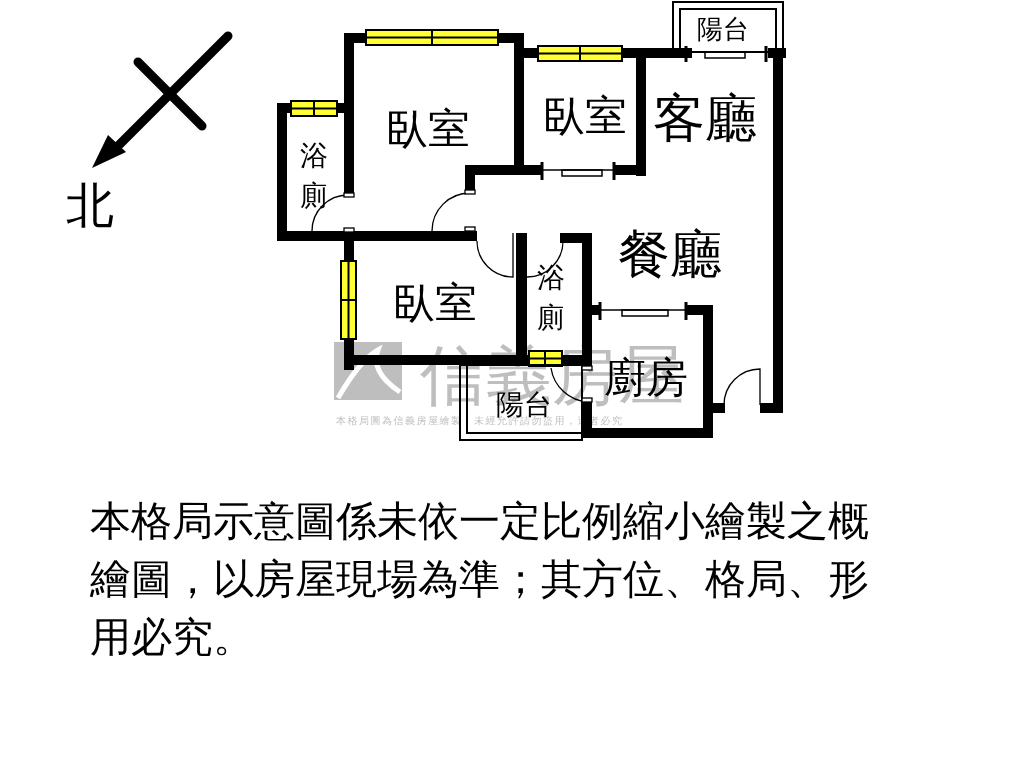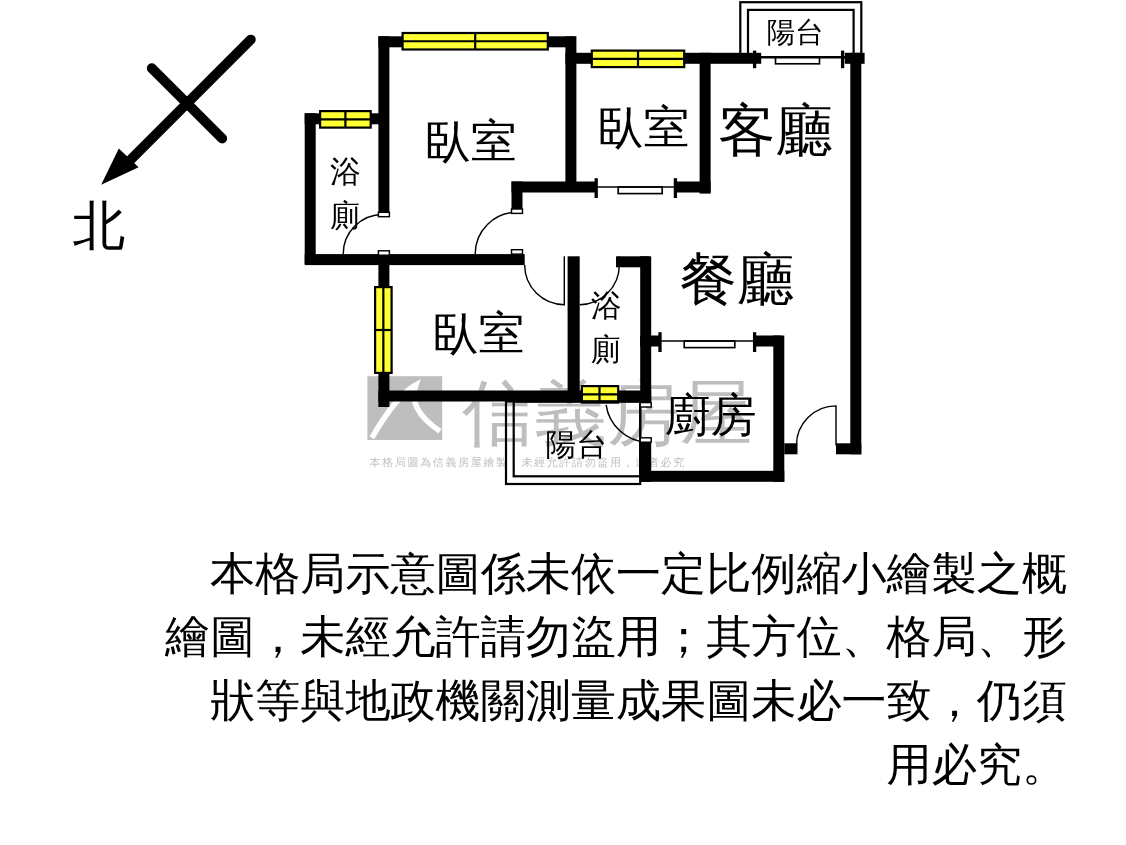--- a/index.html
+++ b/index.html
@@ -4,21 +4,21 @@
 <style>
   html, body { margin:0; padding:0; background:#ffffff; }
   body { width:1024px; height:768px; position:relative; overflow:hidden; font-family:"DejaVu Sans", sans-serif; }
   #plan { position:absolute; left:0; top:0; width:1024px; height:470px; }
   .room-label { font-family:"DejaVu Serif", serif; fill:#000; }
   .disclaimer {
     position:absolute; left:90px; top:492px; width:880px;
     font-family:"DejaVu Sans", sans-serif; font-size:41px; line-height:58px;
     color:#000; letter-spacing:0px;
   }
-  .disclaimer span { display:block; white-space:nowrap;text-align:right; }
+  .disclaimer span { display:block; white-space:nowrap; }
 </style>
 </head>
 <body>
 
 <svg id="plan" viewBox="0 0 1024 470" xmlns="http://www.w3.org/2000/svg">
 
   <g>
     <line x1="138" y1="62" x2="202" y2="126" stroke="#000" stroke-width="9" stroke-linecap="round"></line>
     <line x1="228" y1="36" x2="116" y2="148" stroke="#000" stroke-width="9" stroke-linecap="round"></line>
     <polygon points="92,168 108,135 126,152" fill="#000"></polygon>
@@ -155,16 +155,15 @@
     <text x="393" y="317" font-size="42" class="room-label">臥室</text>
     <text x="537" y="287" font-size="28" class="room-label">浴</text>
     <text x="537" y="327" font-size="28" class="room-label">廁</text>
     <text x="604" y="392" font-size="42" class="room-label">廚房</text>
     <text x="496" y="414" font-size="28" class="room-label">陽台</text>
   </g>
 </svg>
 
 <div class="disclaimer">
   <span>本格局示意圖係未依一定比例縮小繪製之概</span>
-  <span>繪圖，未經允許請勿盜用；其方位、格局、形</span>
-  <span>狀等與地政機關測量成果圖未必一致，仍須</span>
+  <span>繪圖，以房屋現場為準；其方位、格局、形</span>
   <span>用必究。</span>
 </div>
 
 </body></html>

